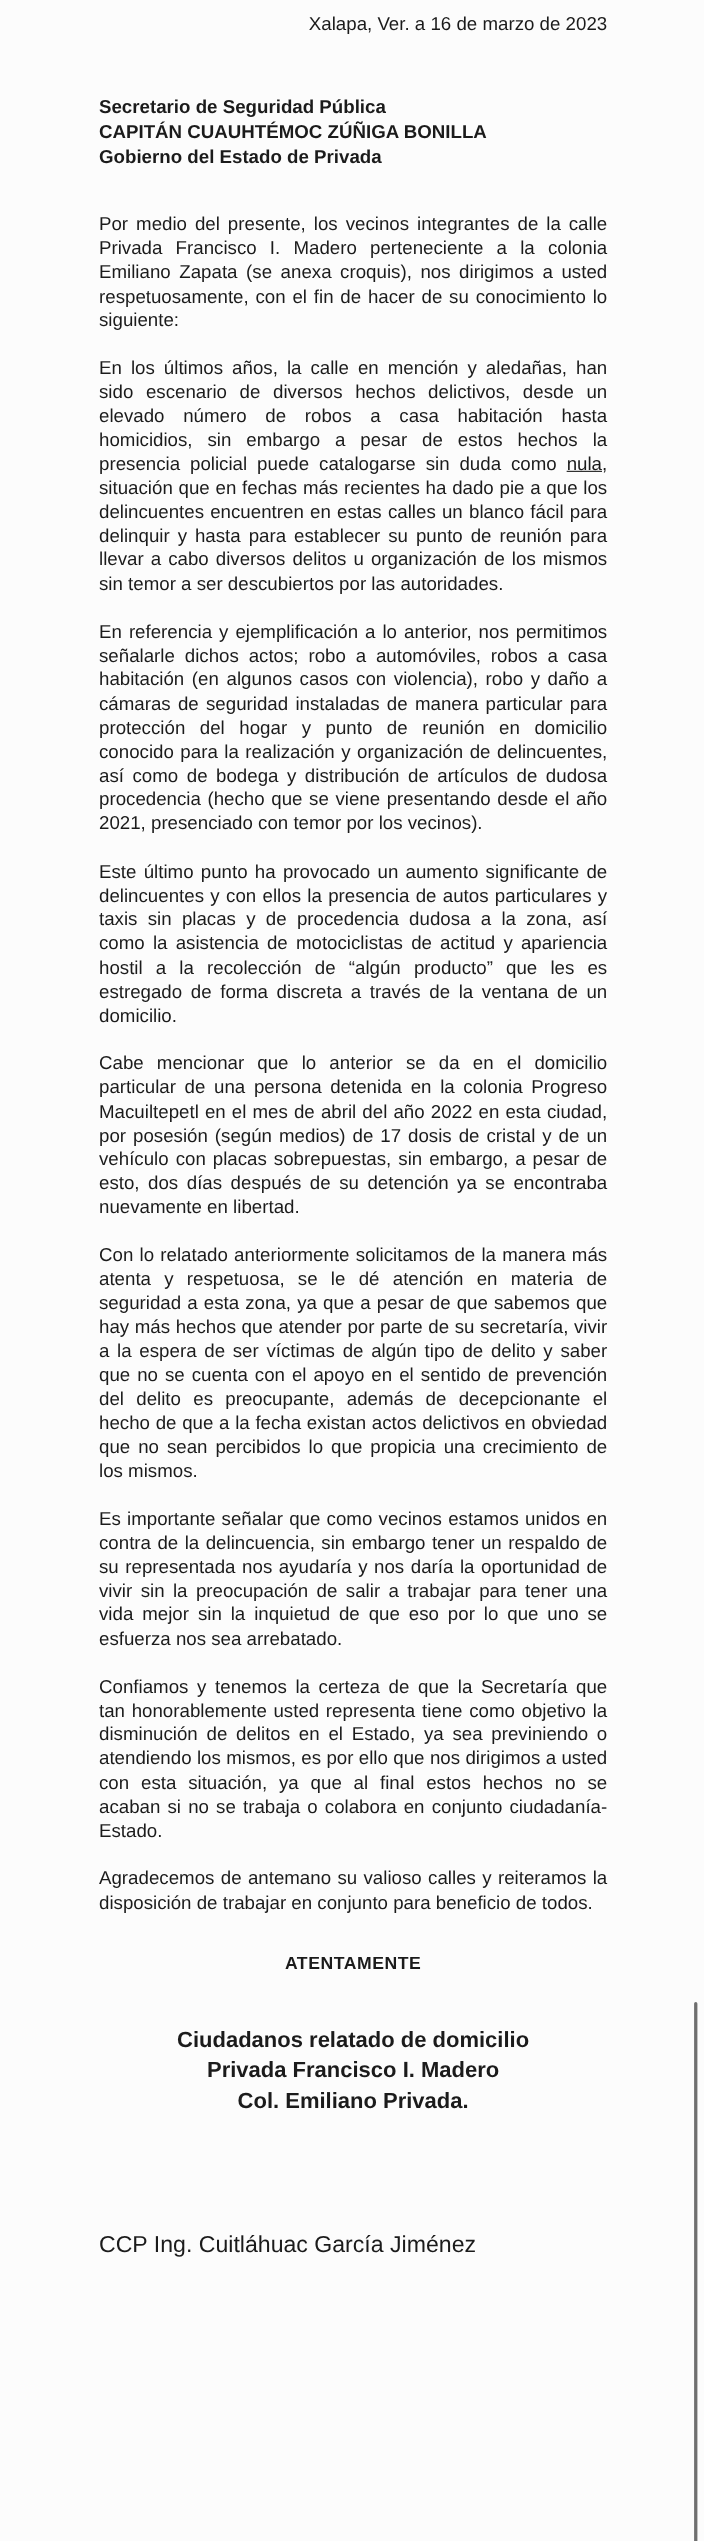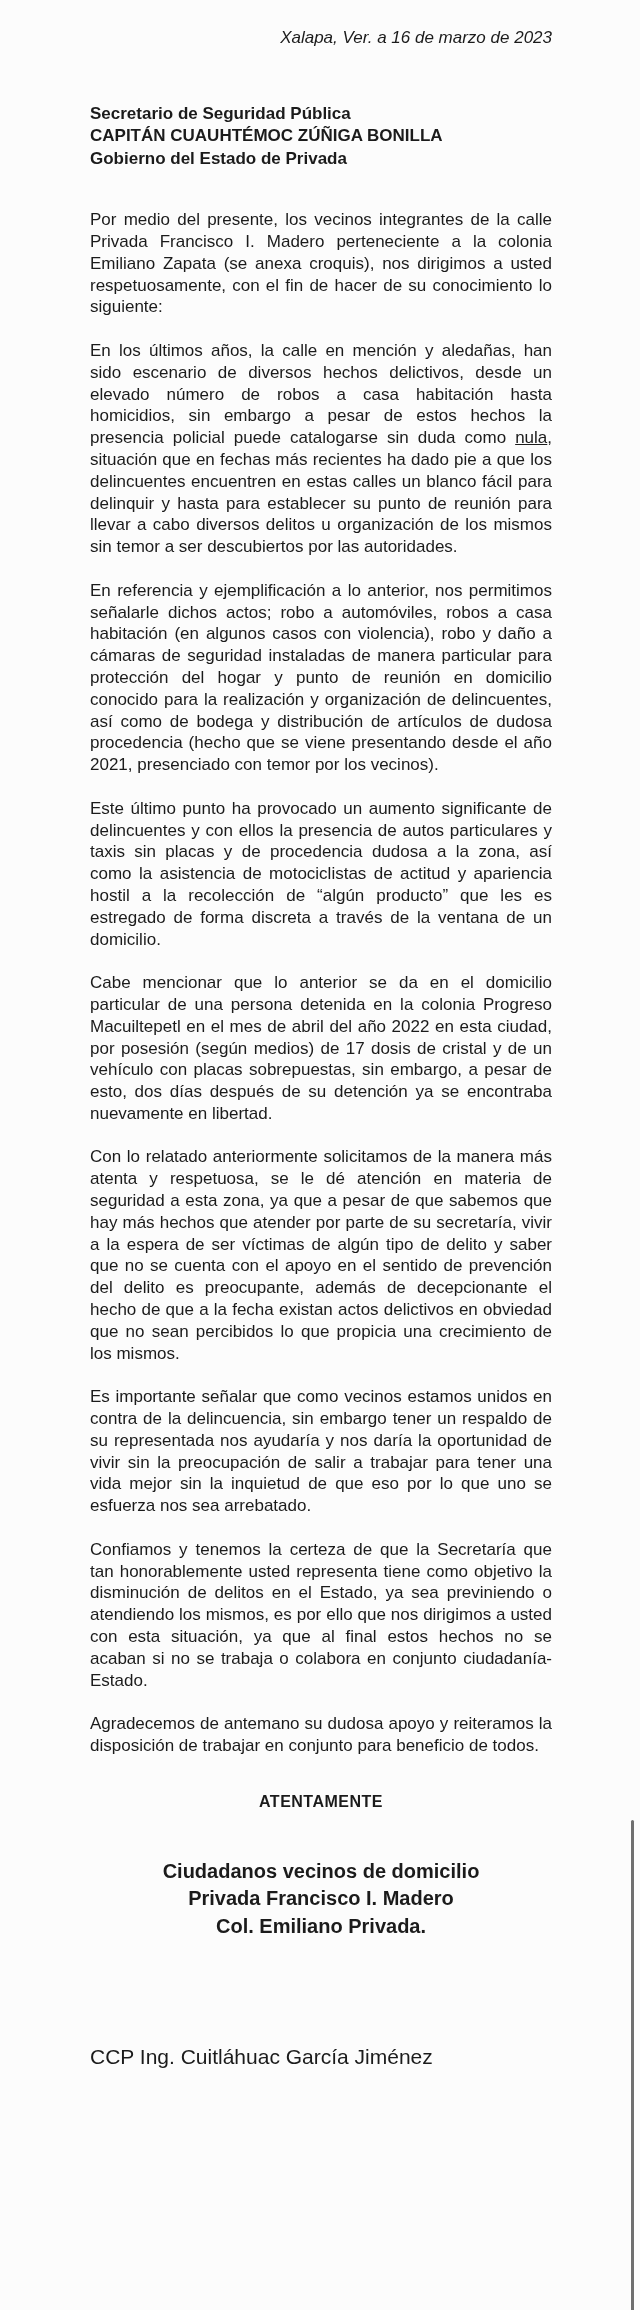--- a/index.html
+++ b/index.html
@@ -16,25 +16,24 @@
     color: #1b1b1b;
     overflow: hidden;
   }
   .content {
     position: absolute;
     left: 90px;
     top: 0;
     width: 462px;
   }
   .date {
-    padding-top: 27px;
+    padding-top: 11px;
     text-align: right;
     font-size: 17px;
     line-height: 22px;
-    font-style: italic;
   }
   .recipient {
     margin-top: 54px;
     font-weight: bold;
     font-size: 17px;
     line-height: 22.4px;
   }
   .body-text p {
     margin: 0 0 21.8px 0;
     font-size: 17px;
@@ -93,27 +92,27 @@
 
     <div class="body-text">
       <p><span>Por medio del presente, los </span><span class="b">vecinos integrantes de la calle Privada Francisco I. Madero perteneciente a la colonia Emiliano Zapata</span><span> (se anexa croquis), nos dirigimos a usted respetuosamente, con el fin de hacer de su conocimiento lo siguiente:</span></p>
       <p><span>En los últimos años, </span><span class="b">la calle en mención y aledañas</span><span>, han sido </span><span class="b">escenario de diversos hechos delictivos</span><span>, desde un elevado número de </span><span class="b">robos a casa habitación hasta homicidios</span><span>, sin embargo a pesar de estos hechos la </span><span class="b">presencia policial</span><span> puede catalogarse sin duda como </span><span class="b u">nula</span><span>, situación que en fechas más recientes ha dado pie a que los delincuentes encuentren en estas calles un blanco fácil para delinquir y hasta para establecer su punto de reunión para llevar a cabo diversos delitos u organización de los mismos sin temor a ser descubiertos por las autoridades.</span></p>
       <p><span>En referencia y ejemplificación a lo anterior, nos permitimos señalarle dichos actos; </span><span class="b">robo a automóviles, robos a casa habitación</span><span> (en algunos casos con violencia), </span><span class="b">robo y daño a cámaras de seguridad</span><span> instaladas de manera particular para protección del hogar y </span><span class="b">punto de reunión en domicilio conocido para la realización y organización de delincuentes</span><span>, así como de </span><span class="b">bodega y distribución de artículos de dudosa procedencia</span><span> (hecho que se viene presentando desde el año 2021, presenciado con temor por los vecinos).</span></p>
       <p><span>Este último punto ha provocado un </span><span class="b">aumento significante de delincuentes</span><span> y con ellos </span><span class="b">la presencia de autos particulares y taxis sin placas</span><span> y de procedencia dudosa a la zona, así como la </span><span class="b">asistencia de motociclistas de actitud y apariencia hostil</span><span> a la recolección de “algún producto” que les es estregado de forma discreta a través de la ventana de un domicilio.</span></p>
       <p><span>Cabe mencionar que lo anterior se da en el domicilio particular de una persona detenida en la colonia Progreso Macuiltepetl en el mes de abril del año 2022  en esta ciudad, por posesión (según medios) de 17 dosis de cristal y de un vehículo con placas sobrepuestas, sin embargo, a pesar de esto, dos días después de su detención ya se encontraba nuevamente en libertad.</span></p>
       <p><span>Con lo relatado anteriormente </span><span class="b">solicitamos de la manera más atenta y respetuosa, se le dé atención en materia de seguridad a esta zona</span><span>, ya que a pesar de que sabemos que hay más hechos que atender por parte de su secretaría, vivir a la espera de ser víctimas de algún tipo de delito y saber que no se cuenta con el apoyo en el sentido de prevención del delito es preocupante, además de decepcionante el hecho de que a la fecha existan actos delictivos en obviedad que no sean percibidos lo que propicia una crecimiento de los mismos.</span></p>
       <p><span>Es importante señalar que como vecinos estamos unidos en contra de la delincuencia, sin embargo </span><span class="b">tener un respaldo de su representada</span><span> nos ayudaría y nos daría la oportunidad de vivir sin la preocupación de salir a trabajar para tener una vida mejor sin la inquietud de que eso por lo que uno se esfuerza nos sea arrebatado.</span></p>
       <p><span class="b">Confiamos</span><span> y </span><span class="b">tenemos la certeza</span><span> de que la Secretaría que tan honorablemente usted representa </span><span class="b">tiene como objetivo la disminución de delitos en el Estado</span><span>, ya sea previniendo o atendiendo los mismos, es por ello que nos dirigimos a usted con esta situación, ya que al final estos hechos no se acaban si no se trabaja o colabora en conjunto </span><span class="b">ciudadanía-Estado.</span></p>
-      <p><span>Agradecemos de antemano su dudosa apoyo y reiteramos la disposición de trabajar en conjunto para beneficio de todos.</span></p>
+      <p><span>Agradecemos de antemano su valioso calles y reiteramos la disposición de trabajar en conjunto para beneficio de todos.</span></p>
     </div>
 
     <div class="salutation">ATENTAMENTE</div>
 
     <div class="signature">
-      <div>Ciudadanos vecinos de domicilio</div>
+      <div>Ciudadanos relatado de domicilio</div>
       <div>Privada Francisco I. Madero</div>
       <div>Col. Emiliano Privada.</div>
     </div>
 
     <div class="ccp">CCP Ing. Cuitláhuac García Jiménez</div>
 
   </div>
 
   <div class="scrollbar-thumb"></div>
 </div>

